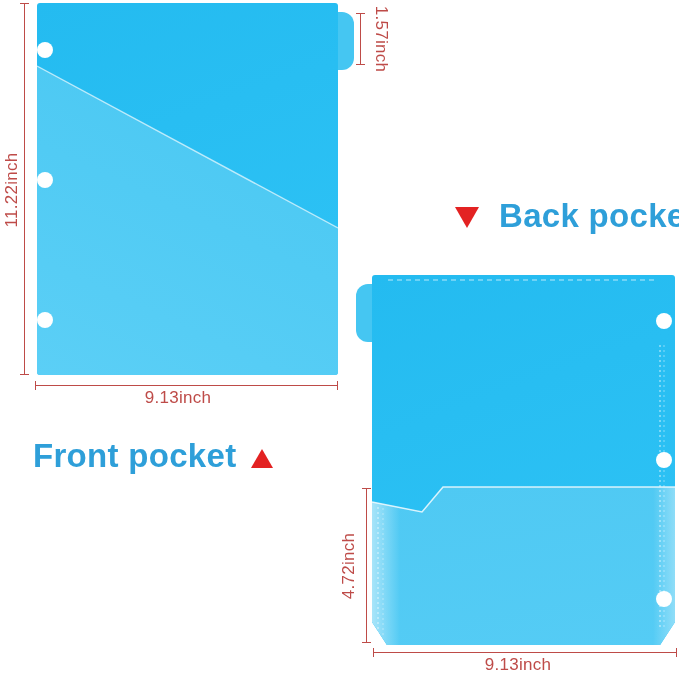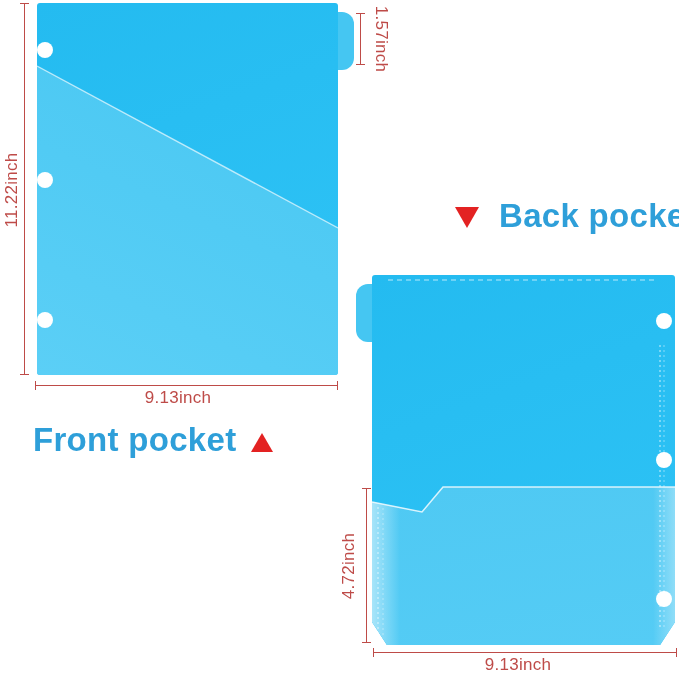--- a/index.html
+++ b/index.html
@@ -59,21 +59,21 @@
     white-space:nowrap;transform:translate(-50%,-50%);letter-spacing:.3px;
   }
   .rot-ccw{transform:translate(-50%,-50%) rotate(-90deg);}
   .rot-cw{transform:translate(-50%,-50%) rotate(90deg);}
   
   .pocket-label{
     position:absolute;display:flex;align-items:center;
     font-size:33px;font-weight:700;color:var(--label-blue,#2E9FD9);
     letter-spacing:.3px;white-space:nowrap;
   }
-  .front-label{left:33px;top:421px;gap:15px;}
+  .front-label{left:33px;top:437px;gap:15px;}
   .back-label{left:455px;top:197px;gap:20px;}
   .tri-up{
     width:0;height:0;border-left:11px solid transparent;border-right:11px solid transparent;
     border-bottom:19px solid var(--arrow-red,#E32222);margin-top:4px;
   }
   .tri-down{
     width:0;height:0;border-left:12px solid transparent;border-right:12px solid transparent;
     border-top:21px solid var(--arrow-red,#E32222);margin-top:2px;
   }
 </style>

